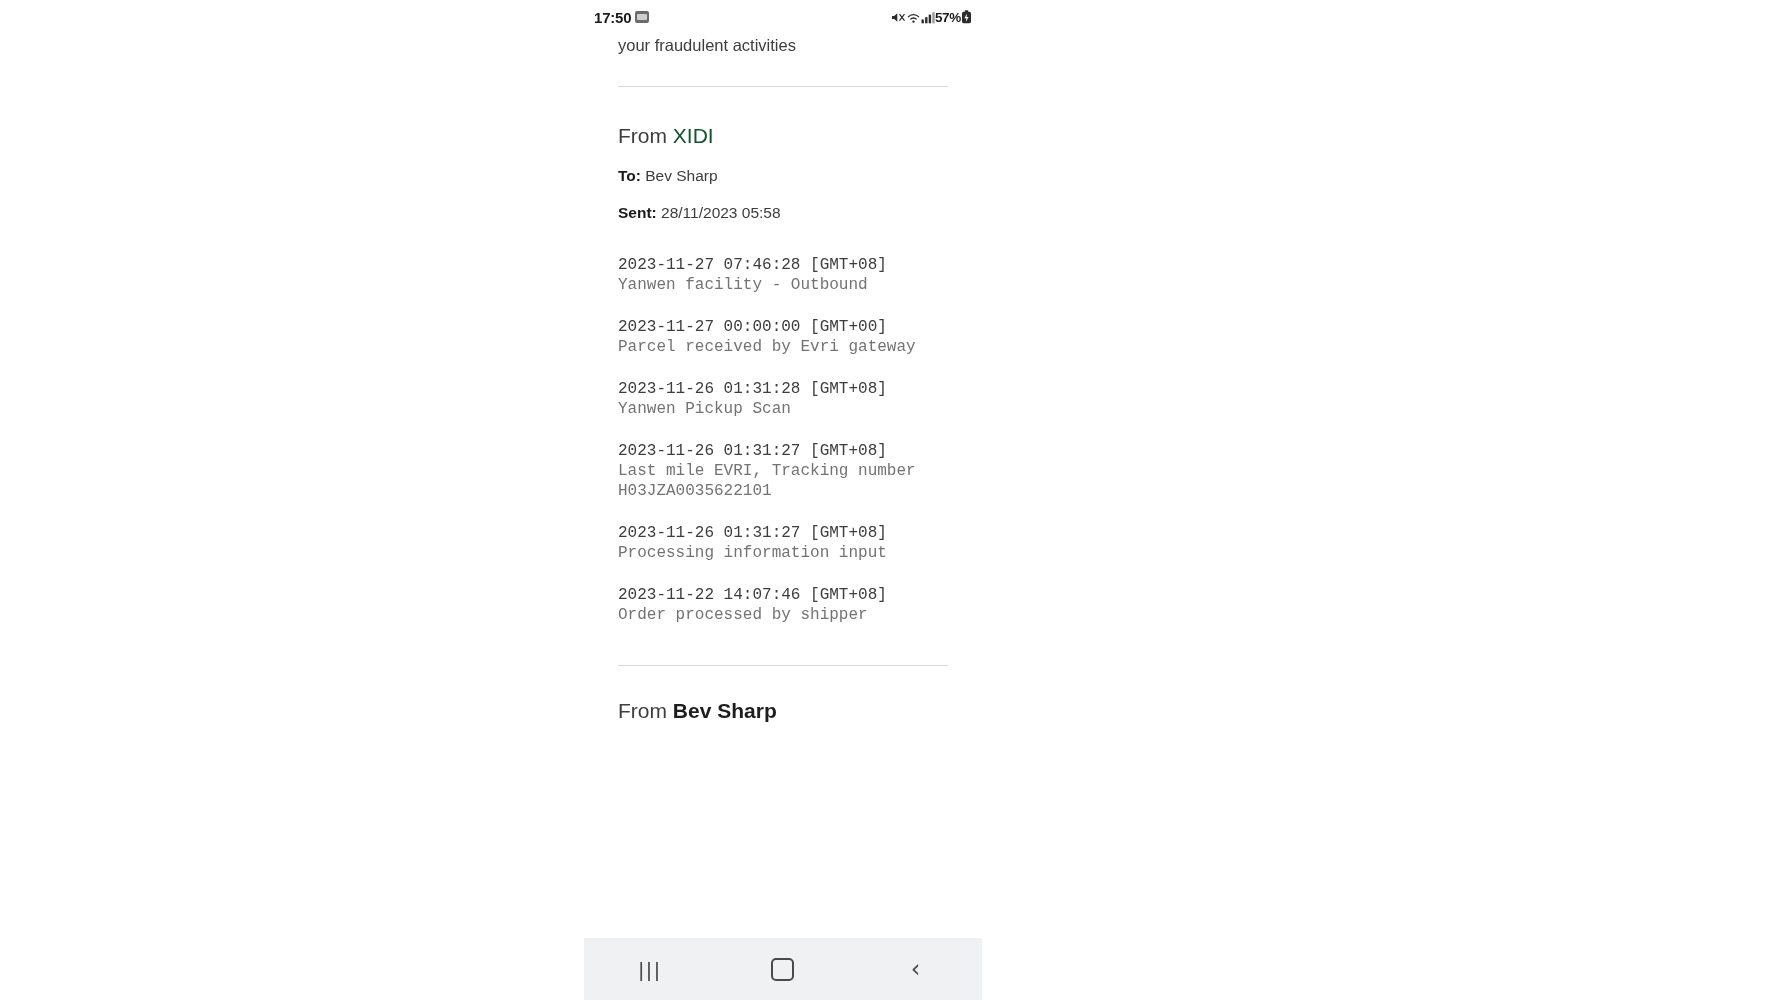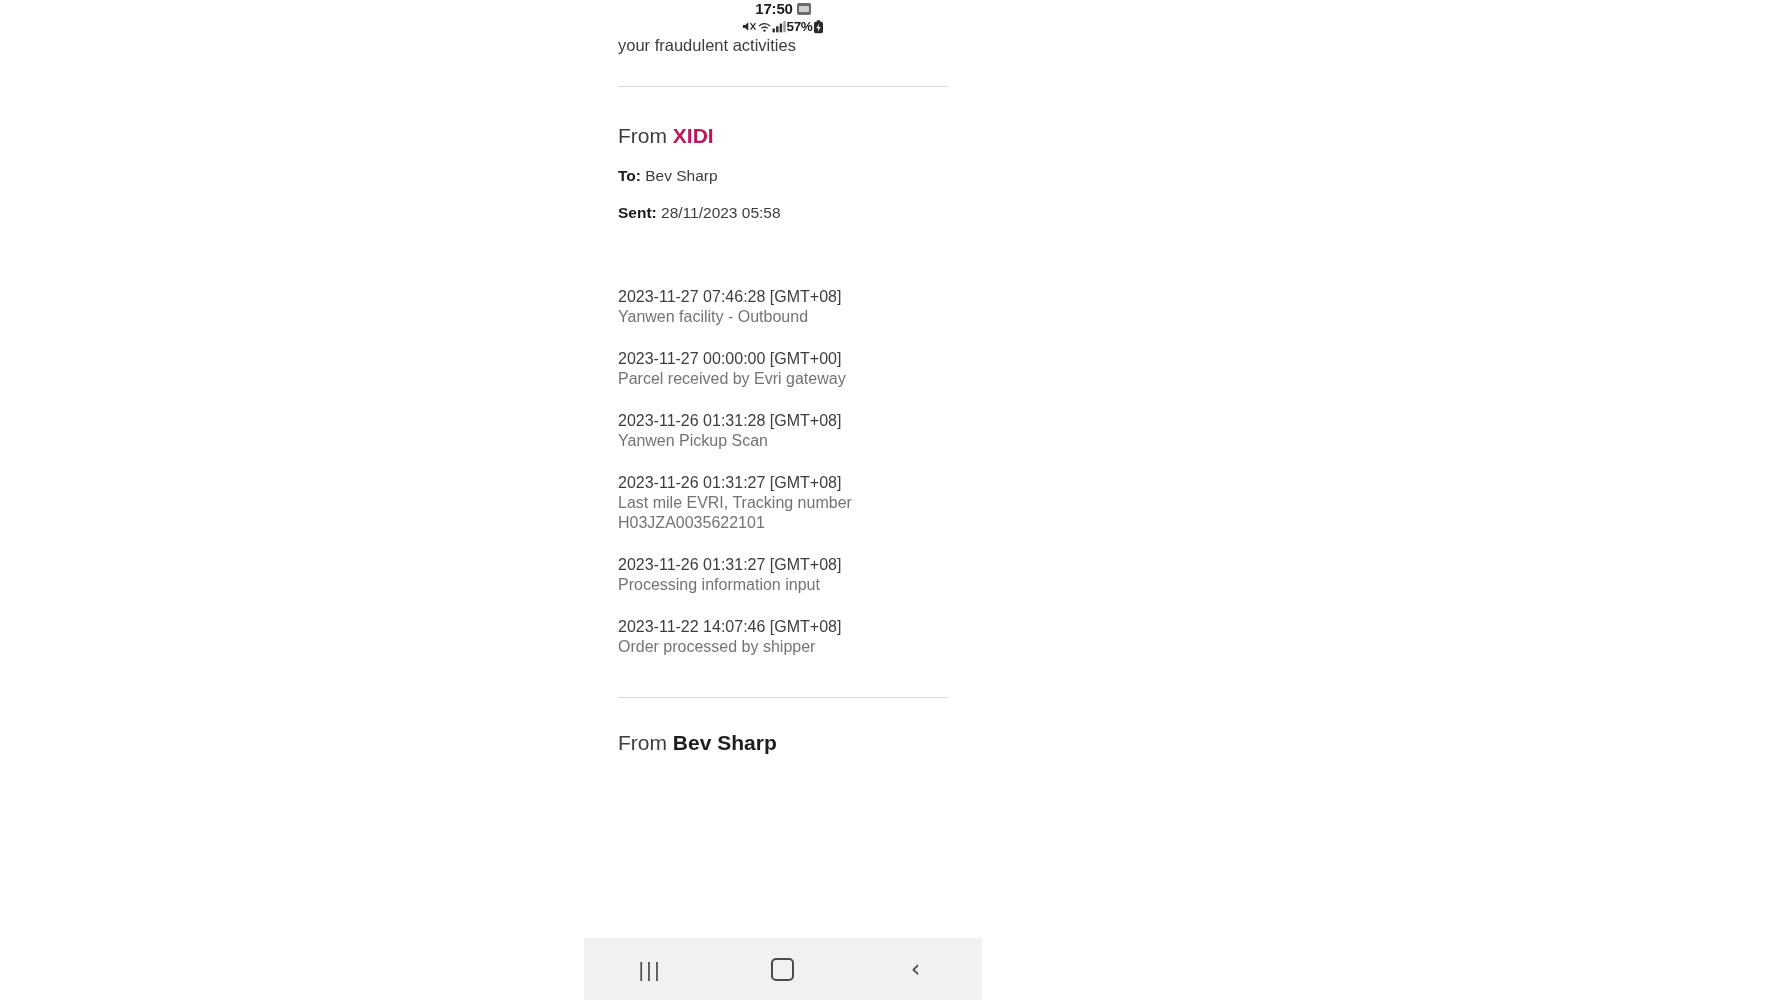--- a/index.html
+++ b/index.html
@@ -30,21 +30,20 @@
     left: 0; top: 0;
     width: 398px;
     height: 34px;
     display: flex;
     align-items: center;
     justify-content: space-between;
     padding: 0 10px;
     box-sizing: border-box;
     font-size: 14px;
     color: #1b1b1b;
-    flex-direction: column;
   }
   .status-left {
     display: flex;
     align-items: center;
     gap: 4px;
   }
   .clock {
     font-size: 15px;
     font-weight: 600;
     letter-spacing: -0.2px;
@@ -100,33 +99,34 @@
     background: #d8d8d8;
     margin: 30px 0 0 0;
   }
   .from-line {
     font-size: 21px;
     color: #3d3d3d;
     margin-top: 36px;
     line-height: 1.2;
   }
   .from-line strong {
-    color: #be185d;
-    font-weight: 700;
+    color: #14532d;
+    font-weight: 400;
   }
   .meta {
     font-size: 15.5px;
     color: #3d3d3d;
     margin-top: 17px;
     line-height: 1.3;
   }
   .meta strong { color: #1b1b1b; font-weight: 700; }
 
   .events {
-    margin-top: 64px;
+    margin-top: 32px;
+    font-family: Liberation Mono, monospace;
   }
   .event {
     margin-bottom: 22px;
   }
   .event:last-child { margin-bottom: 0; }
   .event-ts {
     font-size: 16px;
     color: #3d3d3d;
     line-height: 1.25;
   }

